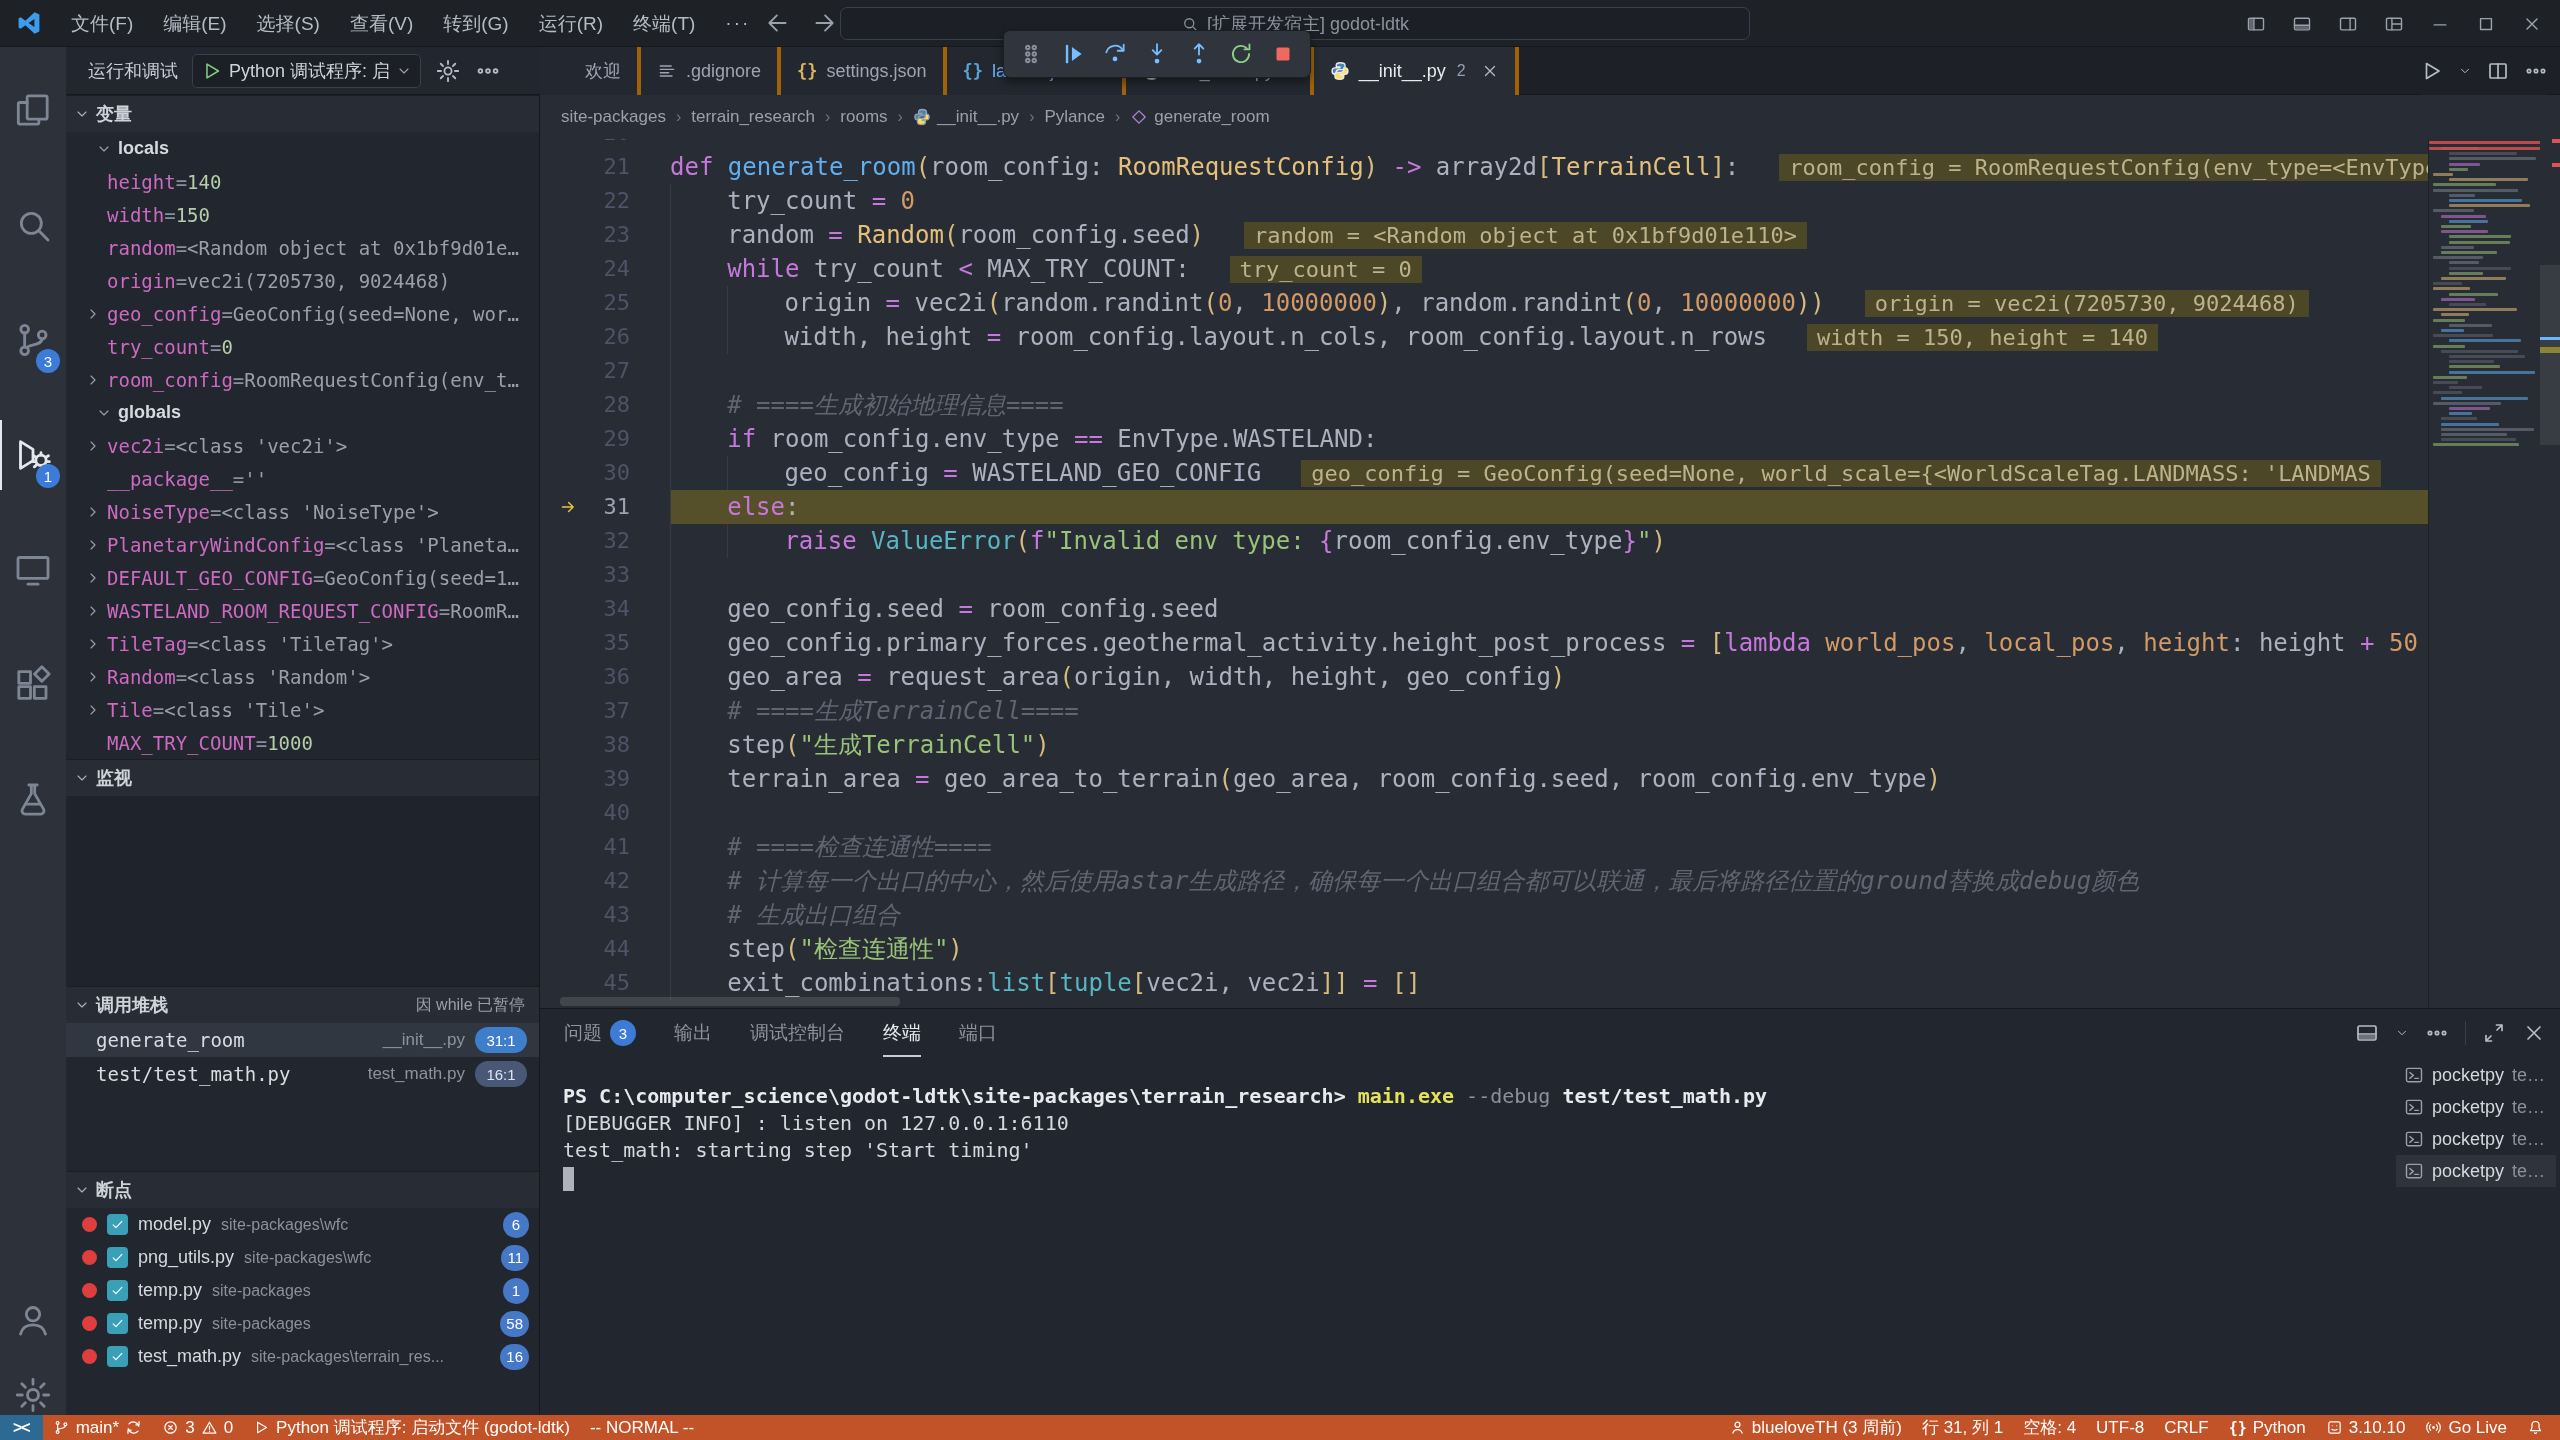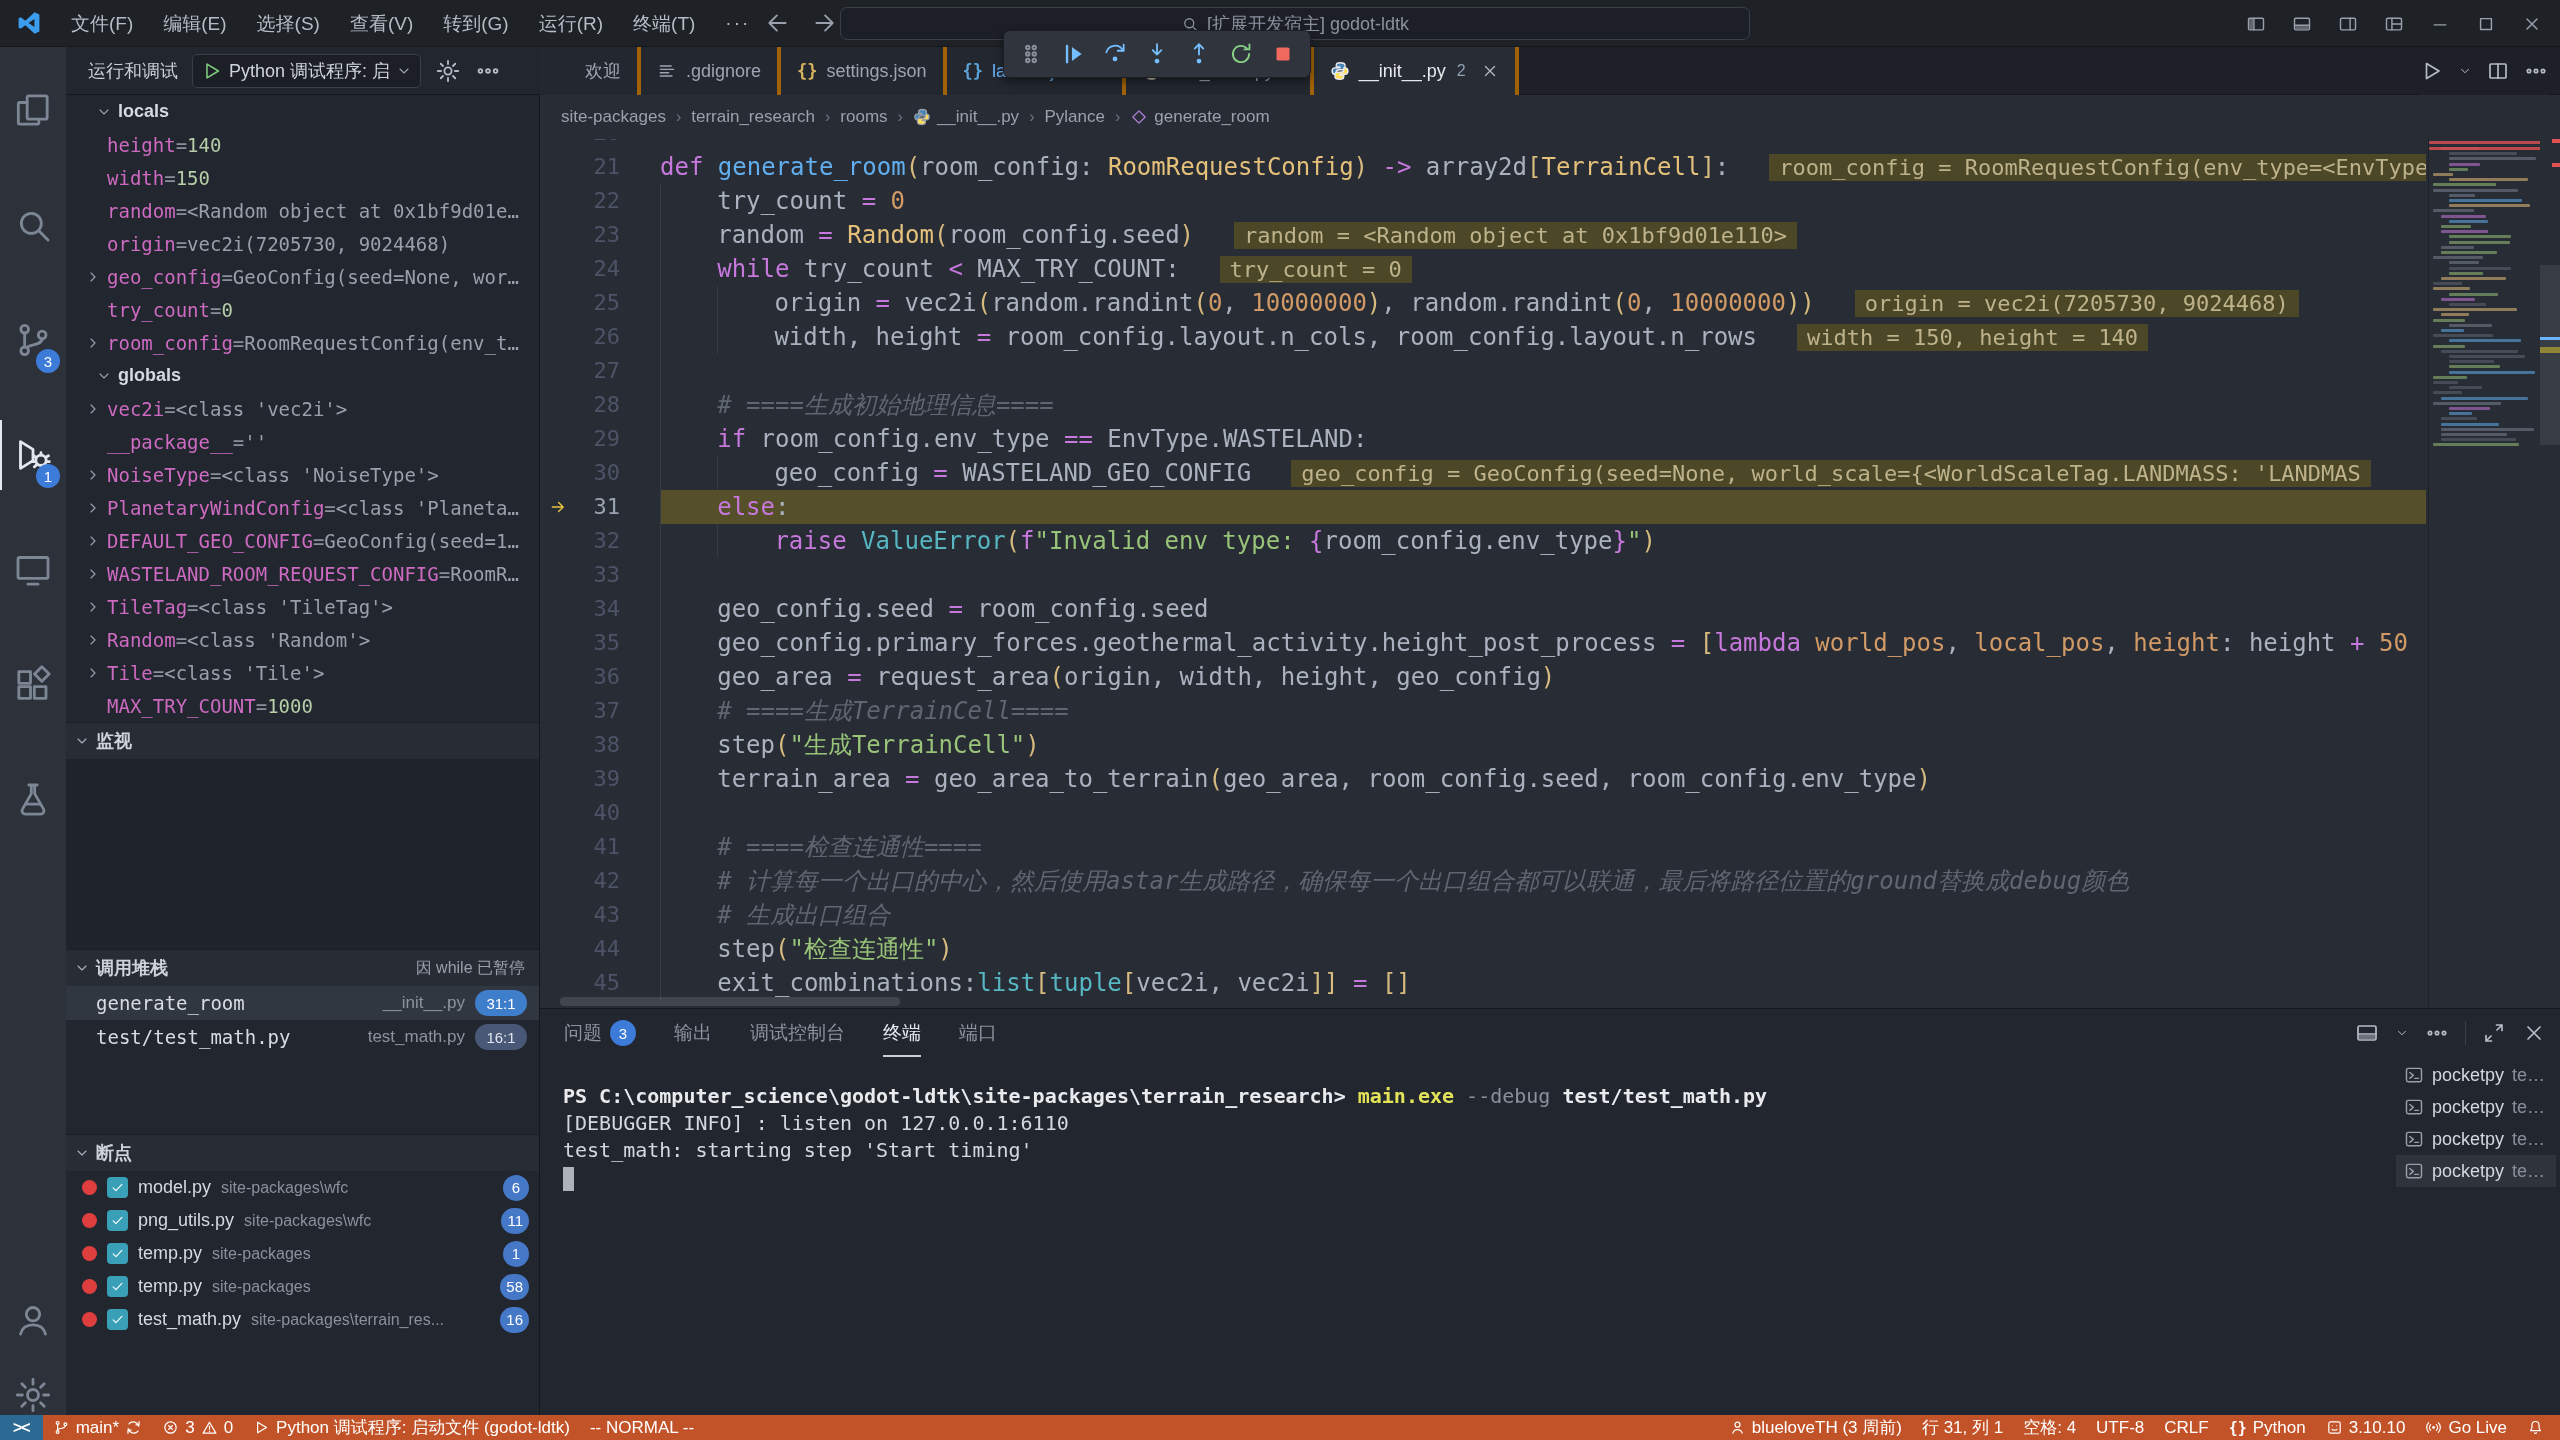--- a/index.html
+++ b/index.html
@@ -69,21 +69,21 @@
 
   
   #breadcrumb{position:absolute;left:540px;top:95px;width:2020px;height:44px;background:#282c34;
               display:flex;align-items:center;padding-left:21px;font-size:17px;color:#9aa1ad;gap:4px;}
   #breadcrumb .sep{color:#6e7582;margin:0 6px;font-size:16px;}
   #breadcrumb .ic{width:18px;height:18px;}
   #breadcrumb .crumb{display:flex;align-items:center;gap:6px;}
 
   
   #editor{position:absolute;left:540px;top:139px;width:2020px;height:869px;background:#282c34;overflow:hidden;}
-  #code-rows{position:absolute;left:8px;top:0;width:1878px;height:869px;overflow:hidden;
+  #code-rows{position:absolute;left:18px;top:0;width:1878px;height:869px;overflow:hidden;
              font-family:"DejaVu Sans Mono","Liberation Mono",monospace;font-size:24px;}
   .code-line{display:flex;height:34px;line-height:34px;white-space:pre;}
   .code-line .mz{width:22px;flex:none;display:flex;align-items:center;justify-content:center;}
   .code-line .mz .ic{width:20px;height:20px;color:#e9c341;}
   .code-line .ln{width:50px;flex:none;text-align:right;color:#4d5468;font-size:22px;}
   .code-line .ct{flex:1;margin-left:40px;position:relative;}
   .code-line.cur .ct{background:var(--curline);}
   .code-line.cur .ln{color:#9aa3b2;}
   .ct i.g{position:absolute;top:0;bottom:0;width:1px;background:#363b46;}
   .deco{background:var(--decobg);color:#beb28b;font-size:22px;padding:1px 10px;margin-left:40px;}
@@ -646,20 +646,28 @@
     <div id="overview">
         <div id="ov-thumb"></div>
         <div class="mark" style="background: rgb(224, 82, 82); top: 0px; left: 12px; width: 8px; height: 4px;"></div>
         <div class="mark" style="background: rgb(224, 82, 82); top: 24px; left: 12px; width: 8px; height: 4px;"></div>
         <div class="mark" style="background: rgb(108, 182, 255); top: 198px; left: 0px; width: 20px; height: 3px;"></div>
         <div class="mark" style="background: rgb(141, 132, 53); top: 208px; left: 0px; width: 20px; height: 6px;"></div>
       </div>
   </div>
 
   <div id="sidebar">
+      <div class="sec-header">
+        <span class="ic" style="width: 16px; height: 16px;">
+          <svg viewBox="0 0 24 24">
+            <path d="M6 9l6 6 6-6"></path>
+          </svg>
+        </span>
+        <span>变量</span>
+      </div>
       <div class="tree" style="height: 627px; overflow: hidden;">
         <div class="trow group">
           <span class="ic chev">
             <svg viewBox="0 0 24 24">
               <path d="M6 9l6 6 6-6"></path>
             </svg>
           </span>
           <span>locals</span>
         </div>
         <div class="trow var">

